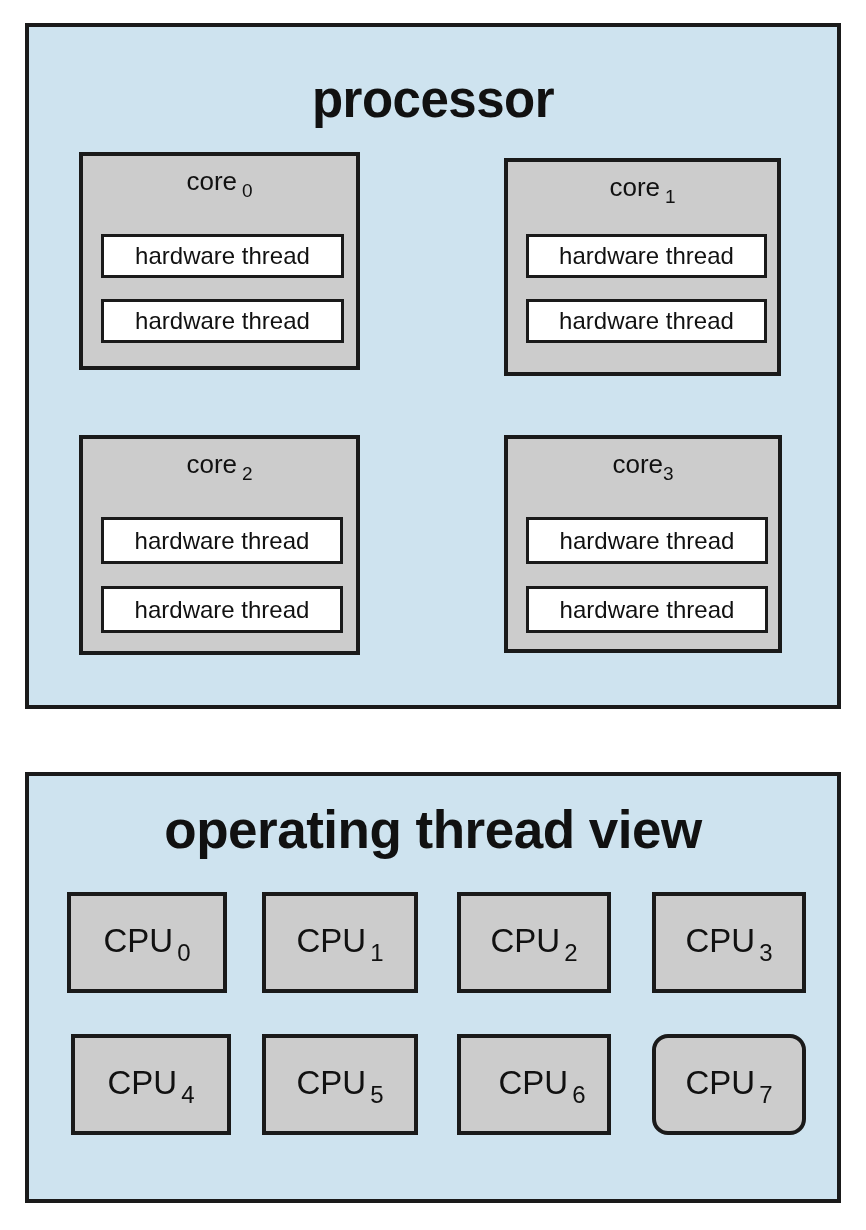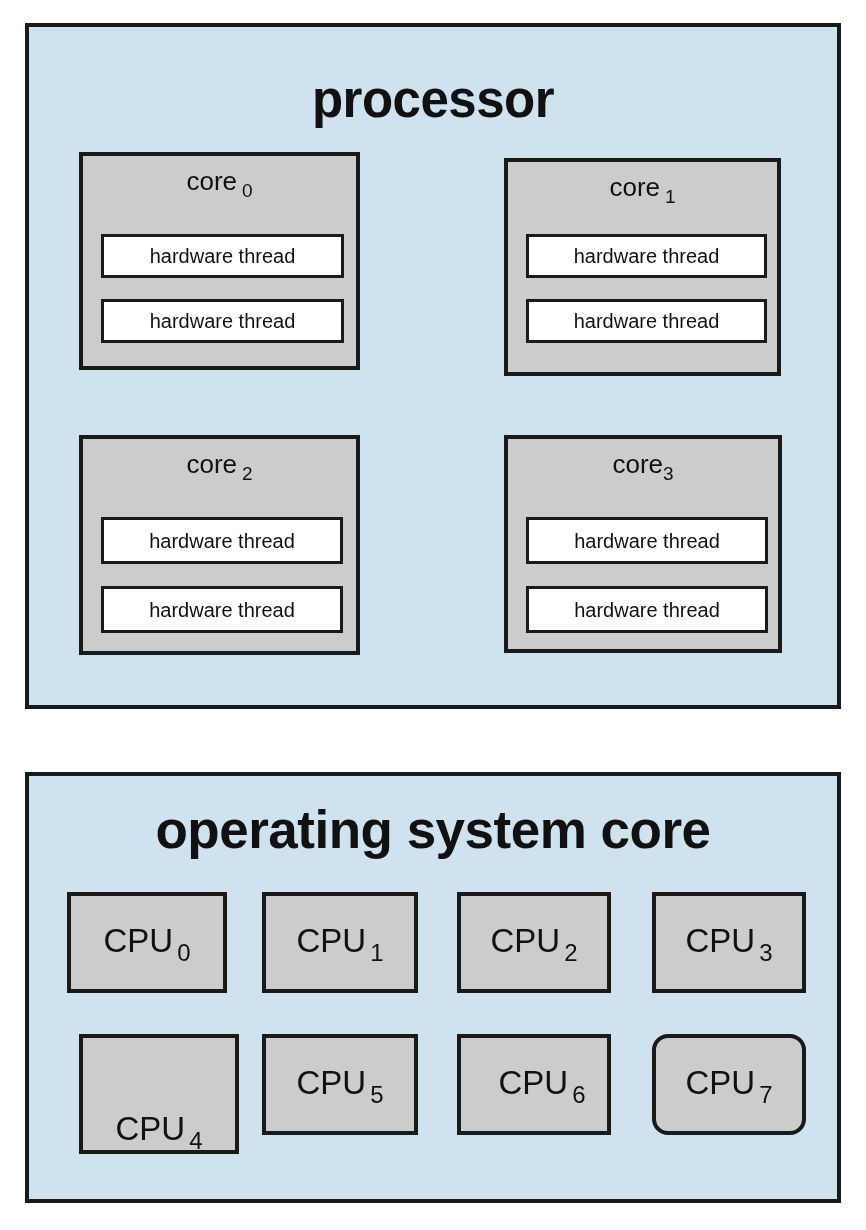--- a/index.html
+++ b/index.html
@@ -87,21 +87,21 @@
 
   
   .hw-thread {
     position: absolute;
     background: #ffffff;
     border: 3px solid #1a1a1a;
     box-sizing: border-box;
     display: flex;
     align-items: center;
     justify-content: center;
-    font-size: 20px;
+    font-size: 24px;
     line-height: 26px;
     white-space: nowrap;
   }
 
   
   .cpu-box {
     position: absolute;
     background: #cccccc;
     border: 4px solid #1a1a1a;
     box-sizing: border-box;
@@ -175,36 +175,36 @@
     </div>
     <div class="hw-thread" style="left:18px; top:147px; width:242px; height:47px;">
       <span>hardware thread</span>
     </div>
   </div>
 
 </div>
 
 <div class="panel" id="os-panel">
 
-  <div class="panel-title" id="os-title">operating system core</div>
+  <div class="panel-title" id="os-title">operating thread view</div>
 
   <div class="cpu-box" style="left:38px; top:116px; width:160px; height:101px;">
     <span class="cpu-label"><span>CPU</span><span class="sub gap">0</span></span>
   </div>
   <div class="cpu-box" style="left:233px; top:116px; width:156px; height:101px;">
     <span class="cpu-label"><span>CPU</span><span class="sub gap">1</span></span>
   </div>
   <div class="cpu-box" style="left:428px; top:116px; width:154px; height:101px;">
     <span class="cpu-label"><span>CPU</span><span class="sub gap">2</span></span>
   </div>
   <div class="cpu-box" style="left:623px; top:116px; width:154px; height:101px;">
     <span class="cpu-label"><span>CPU</span><span class="sub gap">3</span></span>
   </div>
 
-  <div class="cpu-box" style="left:50px; top:258px; width:160px; height:120px;align-items:flex-end;">
+  <div class="cpu-box" style="left:42px; top:258px; width:160px; height:101px;">
     <span class="cpu-label"><span>CPU</span><span class="sub gap">4</span></span>
   </div>
   <div class="cpu-box" style="left:233px; top:258px; width:156px; height:101px;">
     <span class="cpu-label"><span>CPU</span><span class="sub gap">5</span></span>
   </div>
   <div class="cpu-box" style="left:428px; top:258px; width:154px; height:101px;padding-left:16px;">
     <span class="cpu-label"><span>CPU</span><span class="sub gap">6</span></span>
   </div>
   <div class="cpu-box" style="left:623px; top:258px; width:154px; height:101px;border-radius:16px;">
     <span class="cpu-label"><span>CPU</span><span class="sub gap">7</span></span>

